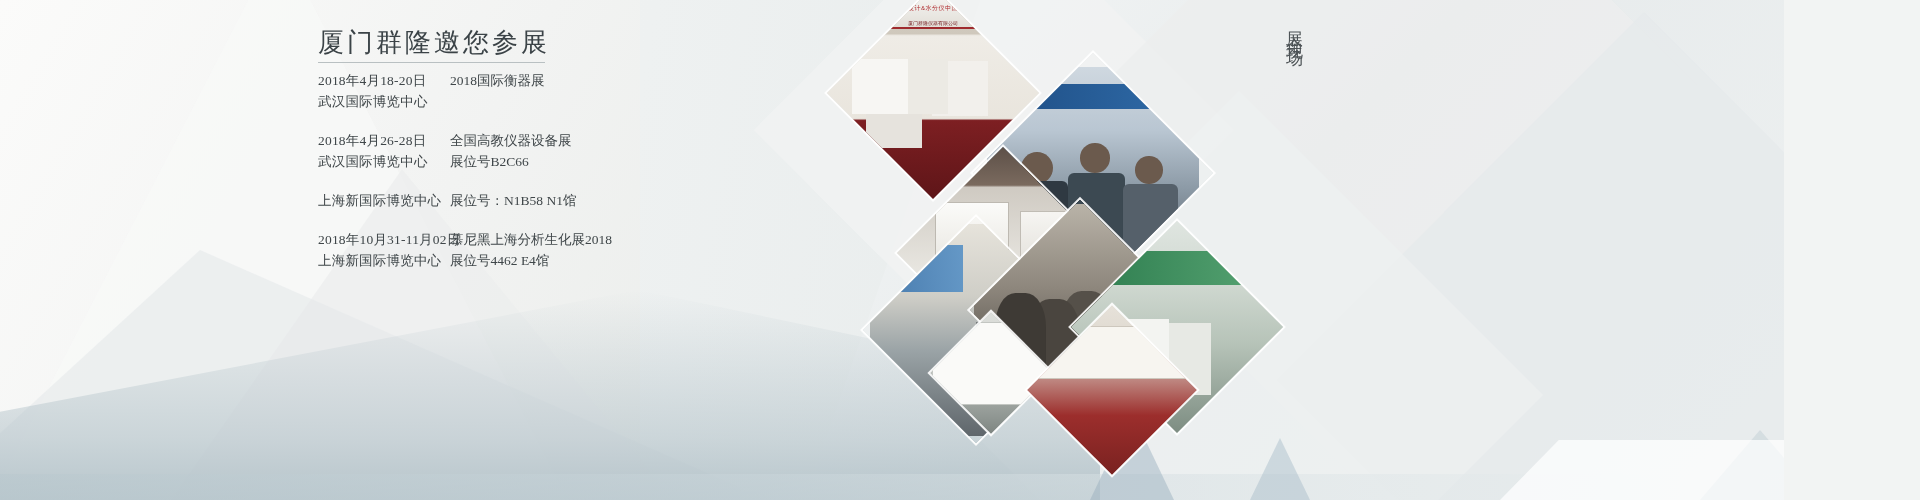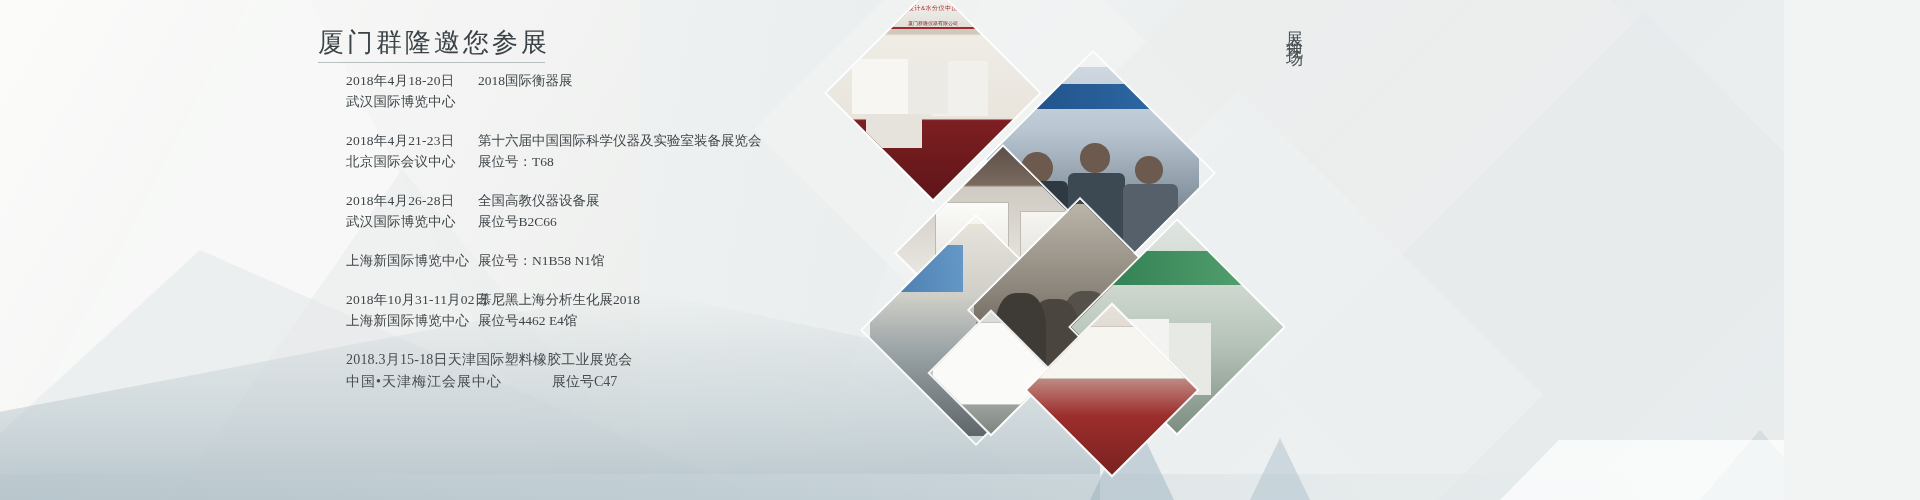--- a/index.html
+++ b/index.html
@@ -108,21 +108,21 @@
     position:absolute; left:318px; top:25px;
     font-size:26px; letter-spacing:3px; color:#3b4347;
     font-family:"Liberation Serif", serif;
     font-weight:400;
   }
   #headline-rule {
     position:absolute; left:318px; top:62px; width:227px; height:1px;
     background:#b9c0c2;
   }
   #events { position:absolute; left:318px; top:70px; width:560px; }
-  .event { margin-bottom:18px;margin-left:28px; }
+  .event { margin-bottom:18px; }
   .event-line {
     display:flex;
     font-size:13.5px;
     color:#3f4649;
     line-height:21px;
     white-space:nowrap;
     font-family:"Liberation Serif", serif;
   }
   .ev-date  { width:120px; flex:0 0 120px; letter-spacing:.2px; }
   .ev-name  { padding-left:12px;font-family:Liberation Serif, serif; }
@@ -278,30 +278,20 @@
       <div class="event">
         <div class="event-line">
           <span class="ev-date">2018年4月18-20日</span>
           <span class="ev-name">2018国际衡器展</span>
         </div>
         <div class="event-line">
           <span class="ev-venue">武汉国际博览中心</span>
         </div>
       </div>
 
-      <div class="event">
-        <div class="event-line">
-          <span class="ev-date">2018年4月21-23日</span>
-          <span class="ev-name">第十六届中国国际科学仪器及实验室装备展览会</span>
-        </div>
-        <div class="event-line">
-          <span class="ev-venue">北京国际会议中心</span>
-          <span class="ev-booth">展位号：T68</span>
-        </div>
-      </div>
 
       <div class="event">
         <div class="event-line">
           <span class="ev-date">2018年4月26-28日</span>
           <span class="ev-name">全国高教仪器设备展</span>
         </div>
         <div class="event-line">
           <span class="ev-venue">武汉国际博览中心</span>
           <span class="ev-booth">展位号B2C66</span>
         </div>
@@ -318,29 +308,20 @@
         <div class="event-line">
           <span class="ev-date">2018年10月31-11月02日</span>
           <span class="ev-name">慕尼黑上海分析生化展2018</span>
         </div>
         <div class="event-line">
           <span class="ev-venue">上海新国际博览中心</span>
           <span class="ev-booth">展位号4462 E4馆</span>
         </div>
       </div>
 
-      <div class="event wide">
-        <div class="event-line">
-          <span class="ev-date">2018.3月15-18日天津国际塑料橡胶工业展览会</span>
-        </div>
-        <div class="event-line">
-          <span class="ev-venue">中国•天津梅江会展中心</span>
-          <span class="ev-booth">展位号C47</span>
-        </div>
-      </div>
 
     </div>
   </div>
 
   <div id="collage">
 
     <div class="dia" style="left:28px; top:18px;">
       <div class="inner">
           <div class="ph ph1">
         <div class="txt">密度计&amp;水分仪中国制</div>

